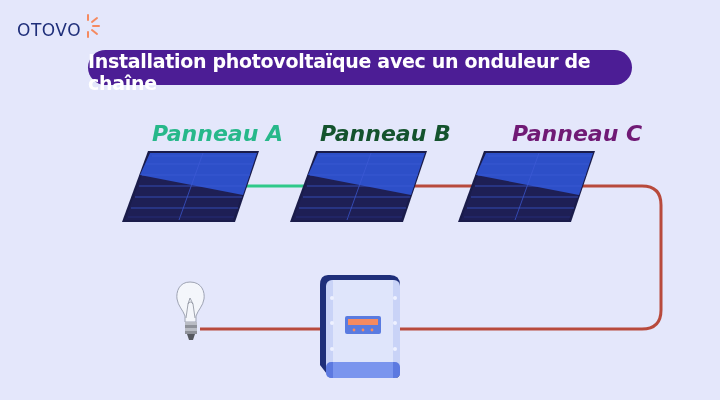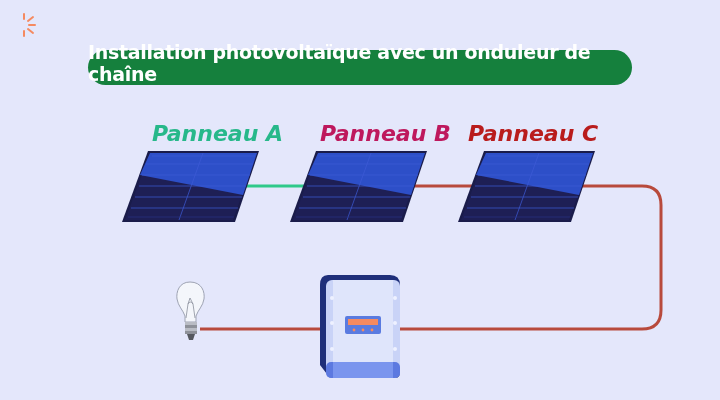--- a/index.html
+++ b/index.html
@@ -14,56 +14,57 @@
     display: flex; align-items: center;
   }
   .logo-text {
     font-family: "DejaVu Sans", sans-serif;
     font-size: 17px; letter-spacing: 0.5px;
     color: #1f2f7a; font-weight: normal;
   }
   .title-pill {
     position: absolute; left: 88px; top: 50px;
     width: 544px; height: 35px;
-    background: #15803d; border-radius: 18px;
-    display: flex; align-items: flex-end; justify-content: center;
+    background: #4c1d95; border-radius: 18px;
+    display: flex; align-items: flex-start; justify-content: center;
   }
   .title-text {
     color: #ffffff; font-weight: bold; font-size: 19px;
     font-family: "DejaVu Sans", sans-serif; letter-spacing: -0.3px;
   }
   .label {
     position: absolute; top: 121px;
     font-family: "DejaVu Sans", sans-serif;
     font-weight: bold; font-style: italic; font-size: 22px;
   }
   svg.diagram { position: absolute; left: 0; top: 0; }
 </style>
 </head>
 <body>
 
 <div class="logo">
+  <span class="logo-text">OTOVO</span>
   <svg width="22" height="26" viewBox="0 0 22 26" style="margin-left:2px;margin-top:-8px;">
     <g stroke="#f58a60" stroke-width="2" stroke-linecap="round">
       <line x1="5" y1="2" x2="5" y2="7"></line>
       <line x1="9" y1="9" x2="14" y2="5"></line>
       <line x1="10" y1="13" x2="16" y2="13"></line>
       <line x1="9" y1="17" x2="14" y2="21"></line>
       <line x1="5" y1="19" x2="5" y2="24"></line>
     </g>
   </svg>
 </div>
 
 <div class="title-pill">
   <span class="title-text">Installation photovoltaïque avec un onduleur de chaîne</span>
 </div>
 
 <div class="label" style="left:152px;color:#27b88a;">Panneau A</div>
-<div class="label" style="left:320px;color:#be185d;">Panneau B</div>
-<div class="label" style="left:468px;color:#b91c1c;">Panneau C</div>
+<div class="label" style="left:320px;color:#14532d;">Panneau B</div>
+<div class="label" style="left:512px;color:#701a75;">Panneau C</div>
 
 <svg class="diagram" width="720" height="400" viewBox="0 0 720 400">
   <defs>
     <g id="panel">
 
       <polygon points="26,0 137,0 113,71 0,71" fill="#1a1c4a"></polygon>
 
       <polygon points="28,2 135,2 111,69 3,69" fill="#1e1f55"></polygon>
 
       <polygon points="28,2 135,2 121,44 18,24 " fill="#2d4fc8"></polygon>

